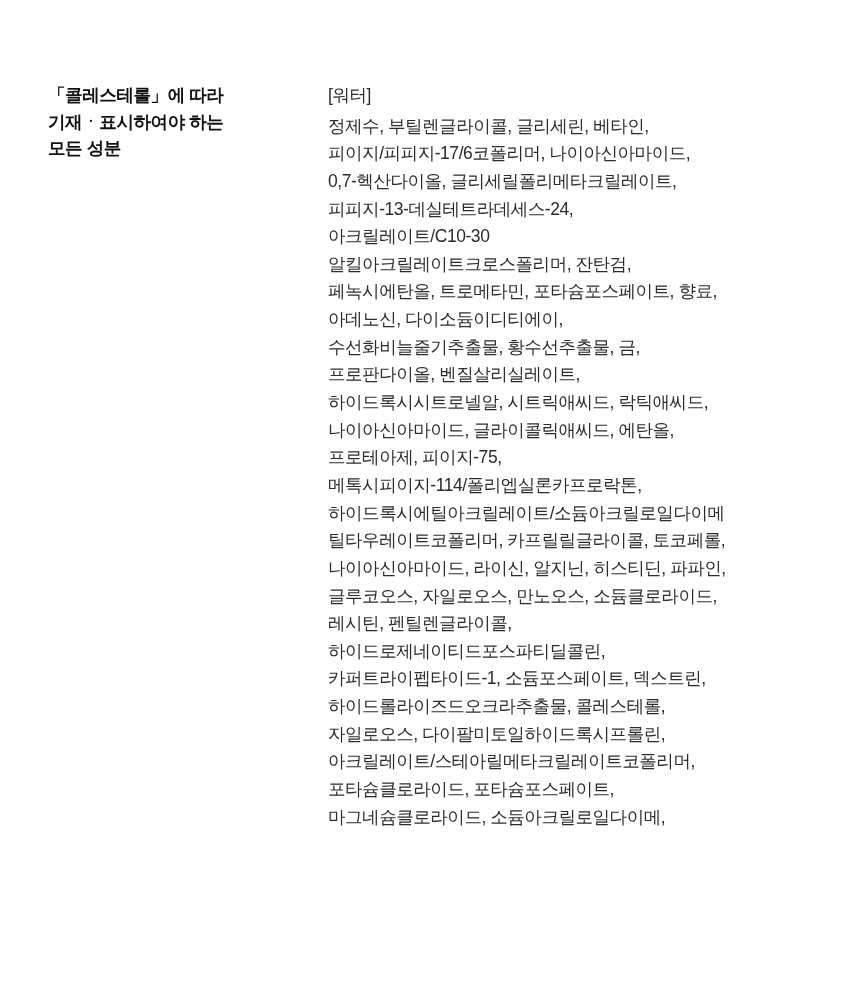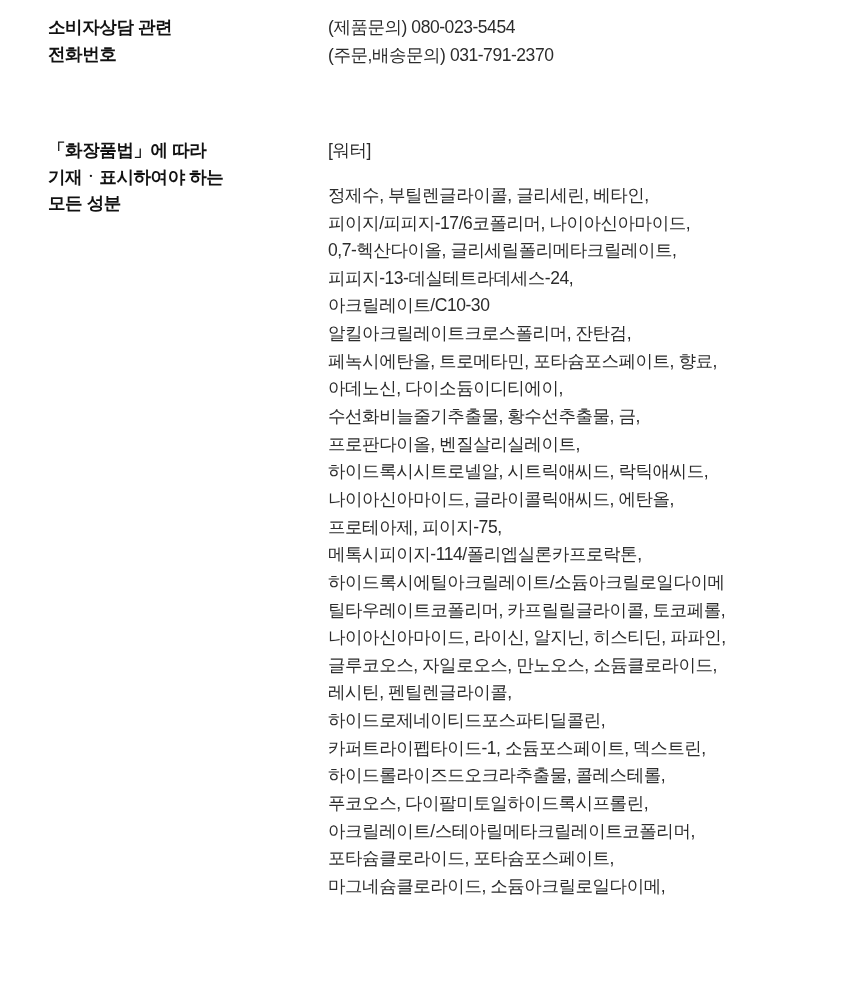--- a/index.html
+++ b/index.html
@@ -49,43 +49,35 @@
     color: #2b2b2b;
   }
   .value-line {
     display: block;
     white-space: nowrap;
   }
   .gap-row td {
     height: 66px;
   }
   .ingredients .value-line:first-child {
-    margin-bottom: 17px;
+    margin-bottom: 3px;
   }
 </style>
 </head>
 <body>
 
 <div class="page">
   <table class="spec-table">
     <tbody>
-      <tr class="spec-row">
-        <td class="spec-label">소비자상담 관련
-전화번호</td>
-        <td class="spec-value">
-          <span class="value-line">(제품문의) 080-023-5454</span>
-          <span class="value-line">(주문,배송문의)  031-791-2370</span>
-        </td>
-      </tr>
       <tr class="gap-row">
         <td></td>
         <td></td>
       </tr>
       <tr class="spec-row">
-        <td class="spec-label">「화장품법」에 따라
+        <td class="spec-label">「콜레스테롤」에 따라
 기재ㆍ표시하여야 하는
 모든 성분</td>
         <td class="spec-value ingredients">
           <span class="value-line">[워터]</span>
           <span class="value-line">정제수, 부틸렌글라이콜, 글리세린, 베타인,</span>
           <span class="value-line">피이지/피피지-17/6코폴리머, 나이아신아마이드,</span>
           <span class="value-line">0,7-헥산다이올, 글리세릴폴리메타크릴레이트,</span>
           <span class="value-line">피피지-13-데실테트라데세스-24,</span>
           <span class="value-line">아크릴레이트/C10-30</span>
           <span class="value-line">알킬아크릴레이트크로스폴리머, 잔탄검,</span>
@@ -98,21 +90,21 @@
           <span class="value-line">프로테아제, 피이지-75,</span>
           <span class="value-line">메톡시피이지-114/폴리엡실론카프로락톤,</span>
           <span class="value-line">하이드록시에틸아크릴레이트/소듐아크릴로일다이메</span>
           <span class="value-line">틸타우레이트코폴리머, 카프릴릴글라이콜, 토코페롤,</span>
           <span class="value-line">나이아신아마이드, 라이신, 알지닌, 히스티딘, 파파인,</span>
           <span class="value-line">글루코오스, 자일로오스, 만노오스, 소듐클로라이드,</span>
           <span class="value-line">레시틴, 펜틸렌글라이콜,</span>
           <span class="value-line">하이드로제네이티드포스파티딜콜린,</span>
           <span class="value-line">카퍼트라이펩타이드-1, 소듐포스페이트, 덱스트린,</span>
           <span class="value-line">하이드롤라이즈드오크라추출물, 콜레스테롤,</span>
-          <span class="value-line">푸코오스, 다이팔미토일하이드록시프롤린,</span>
+          <span class="value-line">자일로오스, 다이팔미토일하이드록시프롤린,</span>
           <span class="value-line">아크릴레이트/스테아릴메타크릴레이트코폴리머,</span>
           <span class="value-line">포타슘클로라이드, 포타슘포스페이트,</span>
           <span class="value-line">마그네슘클로라이드, 소듐아크릴로일다이메,</span>
         </td>
       </tr>
     </tbody>
   </table>
 </div>
 
 </body></html>

